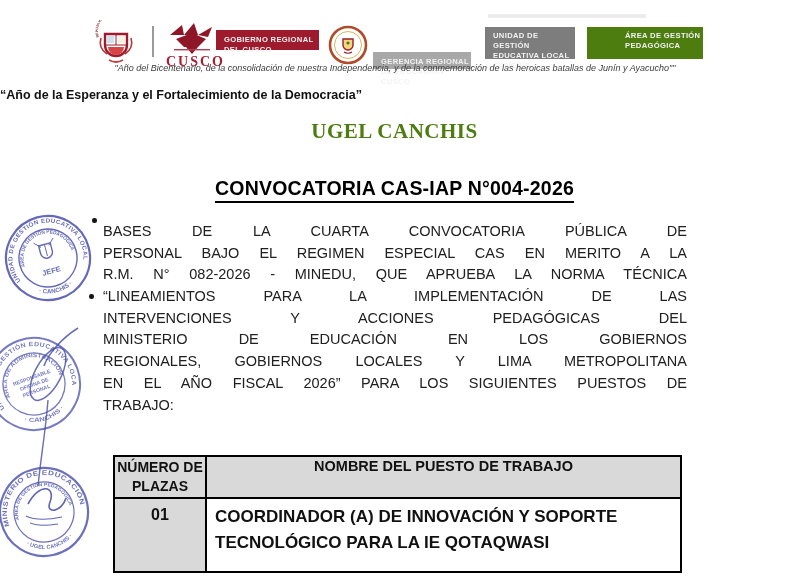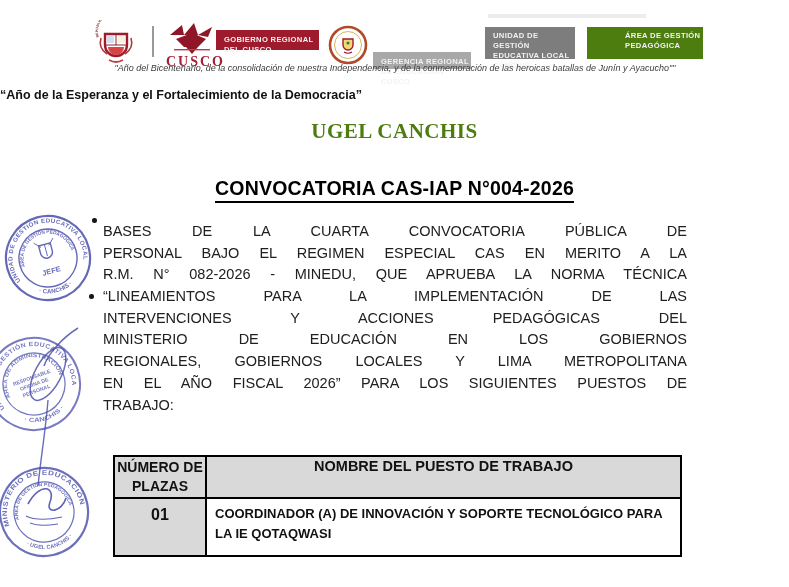--- a/index.html
+++ b/index.html
@@ -45,23 +45,23 @@
 
   
   .plazas-table{position:absolute;left:113px;top:455px;border-collapse:collapse;
                 table-layout:fixed;width:569px;}
   .plazas-table td,.plazas-table th{border:2px solid #000;box-sizing:border-box;
                 vertical-align:top;font-family:"Liberation Sans",sans-serif;}
   .th-plazas{width:92px;height:37px;background:#d9d9d9;font-size:14px;font-weight:bold;
              text-align:center;vertical-align:middle;line-height:1.35;color:#111;}
   .th-puesto{background:#d9d9d9;font-size:14.5px;font-weight:bold;text-align:center;
              vertical-align:middle;color:#111;}
-  .td-plazas{background:#d9d9d9;height:58px;text-align:center;font-size:16px;
+  .td-plazas{background:#d9d9d9;height:74px;text-align:center;font-size:16px;
              font-weight:bold;padding-top:7px;color:#111;}
-  .td-puesto{background:#fff;font-size:13px;font-weight:bold;padding:5px 8px;
+  .td-puesto{background:#fff;font-size:17px;font-weight:bold;padding:5px 8px;
              line-height:1.55;color:#111;margin-top:22px;}
 
   
   .stamp{position:absolute;}
   .stamp-1{left:2px;top:212px;}
   .stamp-2{left:-18px;top:322px;}
   .stamp-3{left:-4px;top:460px;}
   .dot{position:absolute;width:4.5px;height:4.5px;border-radius:50%;background:#151515;}
   .dot-a{left:92px;top:218px;}
   .dot-b{left:89px;top:294px;}

